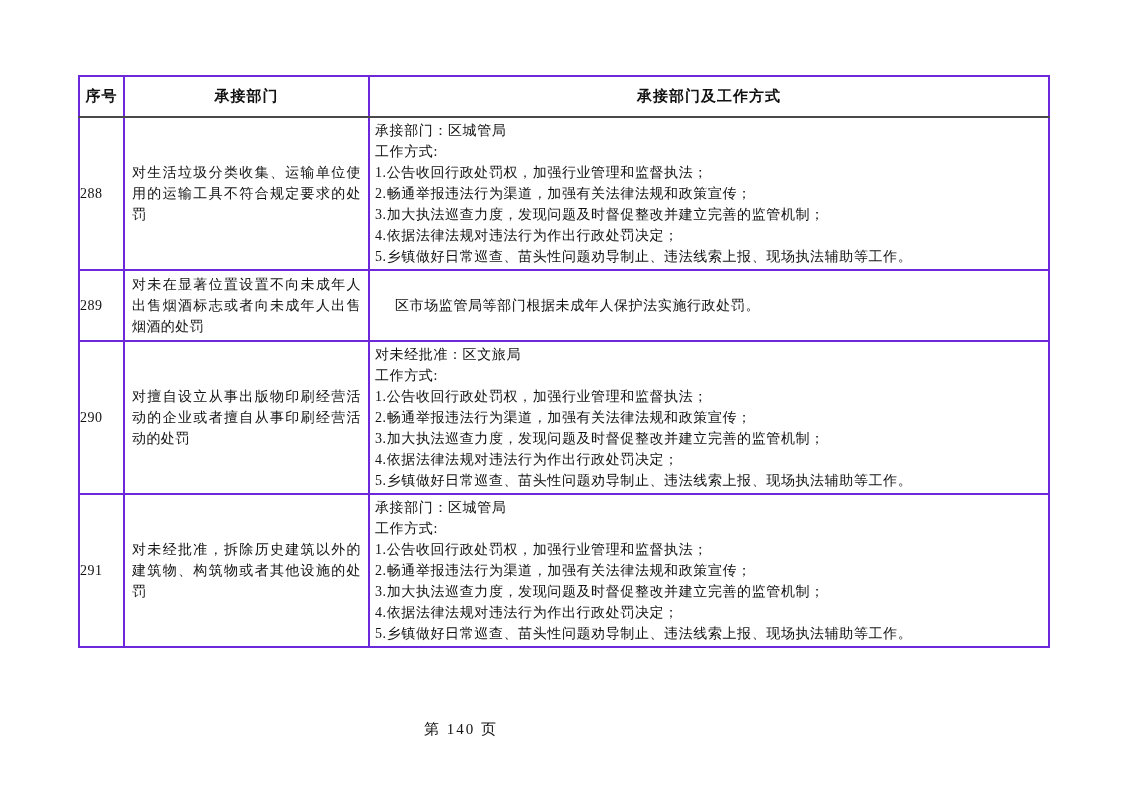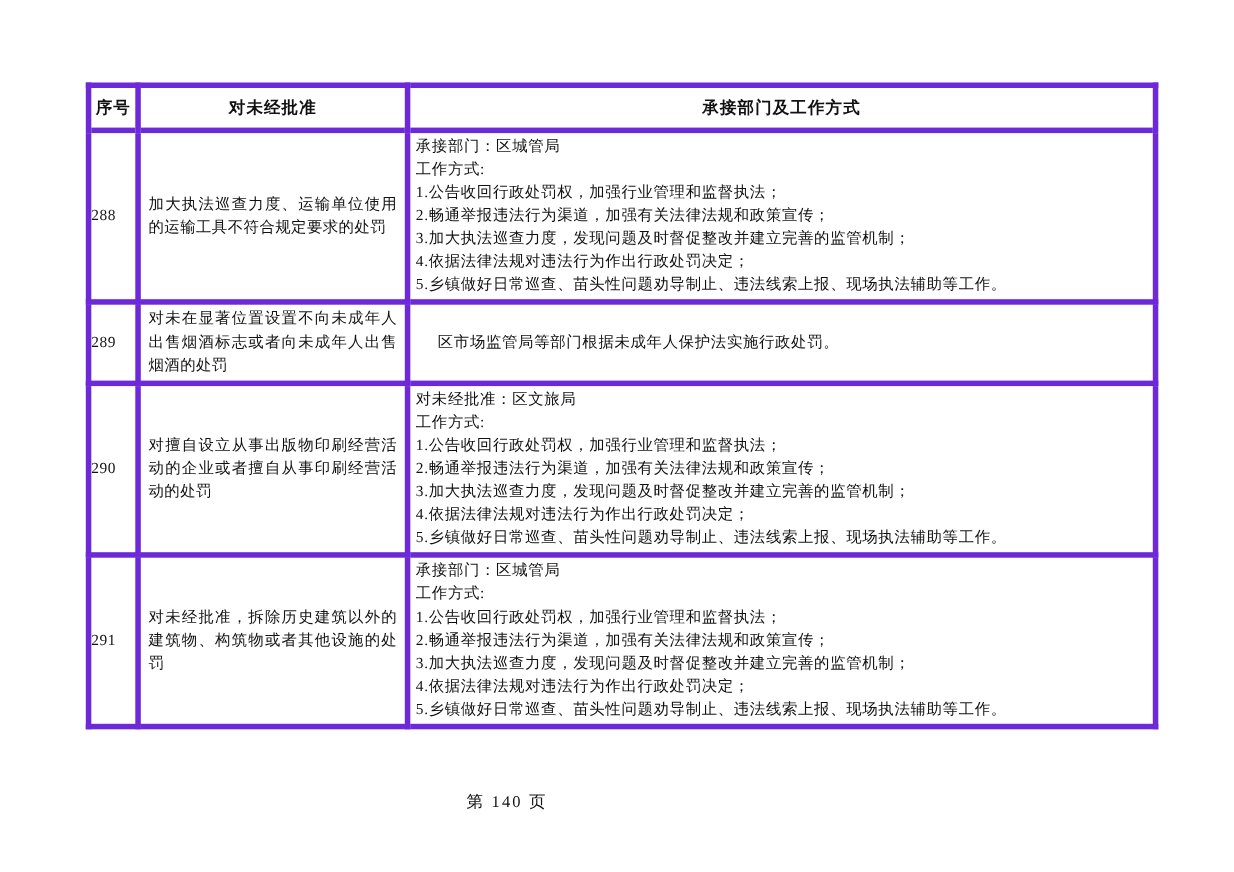--- a/index.html
+++ b/index.html
@@ -25,21 +25,21 @@
     width: 970px;
     border-collapse: collapse;
     table-layout: fixed;
     border: 2px solid #4a4a4a;
   }
   table.doc-table col.c1 { width: 45px; }
   table.doc-table col.c2 { width: 245px; }
   table.doc-table col.c3 { width: 680px; }
   table.doc-table th,
   table.doc-table td {
-    border: 5px solid #6d28d9;
+    border: 2px solid #6d28d9;
     font-size: 14px;
     color: #111111;
     vertical-align: middle;
   }
   tr.head-row { height: 41px; }
   tr.head-row th {
     font-size: 15px;
     font-weight: bold;
     text-align: center;
     letter-spacing: 1px;
@@ -96,27 +96,27 @@
   <table class="doc-table">
     <colgroup>
         <col class="c1">
         <col class="c2">
         <col class="c3">
       </colgroup>
 
     <tbody>
         <tr class="head-row">
       <th>序号</th>
-      <th>对未经批准</th>
+      <th>承接部门</th>
       <th>承接部门及工作方式</th>
     </tr>
 
     <tr class="r288">
       <td class="c-num">288</td>
-      <td class="c-name">加大执法巡查力度、运输单位使用的运输工具不符合规定要求的处罚</td>
+      <td class="c-name">对生活垃圾分类收集、运输单位使用的运输工具不符合规定要求的处罚</td>
       <td class="c-detail">
         <div class="dline">承接部门：区城管局</div>
         <div class="dline">工作方式:</div>
         <div class="dline">1.公告收回行政处罚权，加强行业管理和监督执法；</div>
         <div class="dline">2.畅通举报违法行为渠道，加强有关法律法规和政策宣传；</div>
         <div class="dline">3.加大执法巡查力度，发现问题及时督促整改并建立完善的监管机制；</div>
         <div class="dline">4.依据法律法规对违法行为作出行政处罚决定；</div>
         <div class="dline">5.乡镇做好日常巡查、苗头性问题劝导制止、违法线索上报、现场执法辅助等工作。</div>
       </td>
     </tr>

